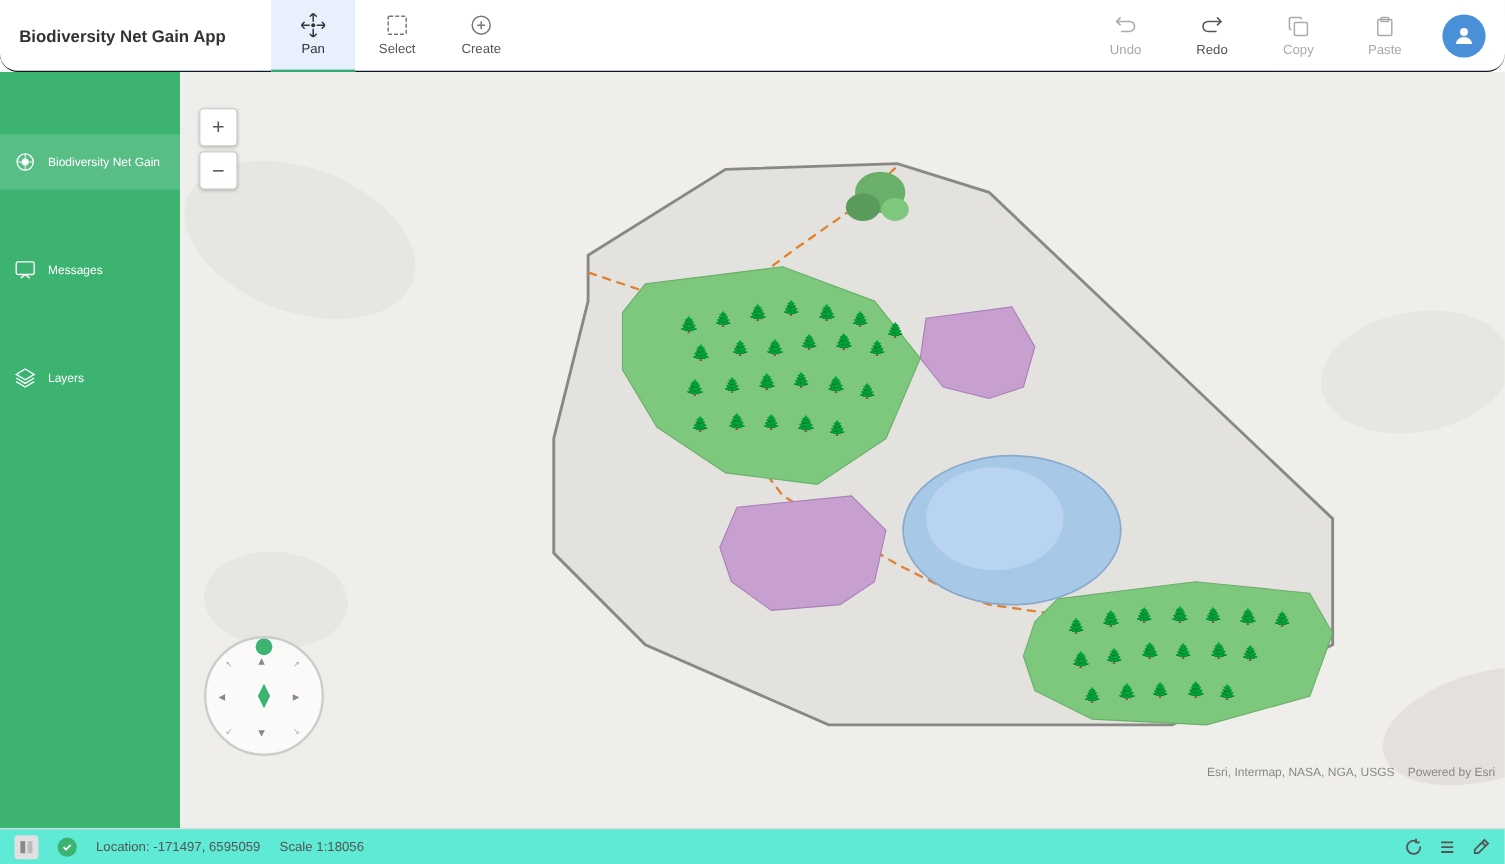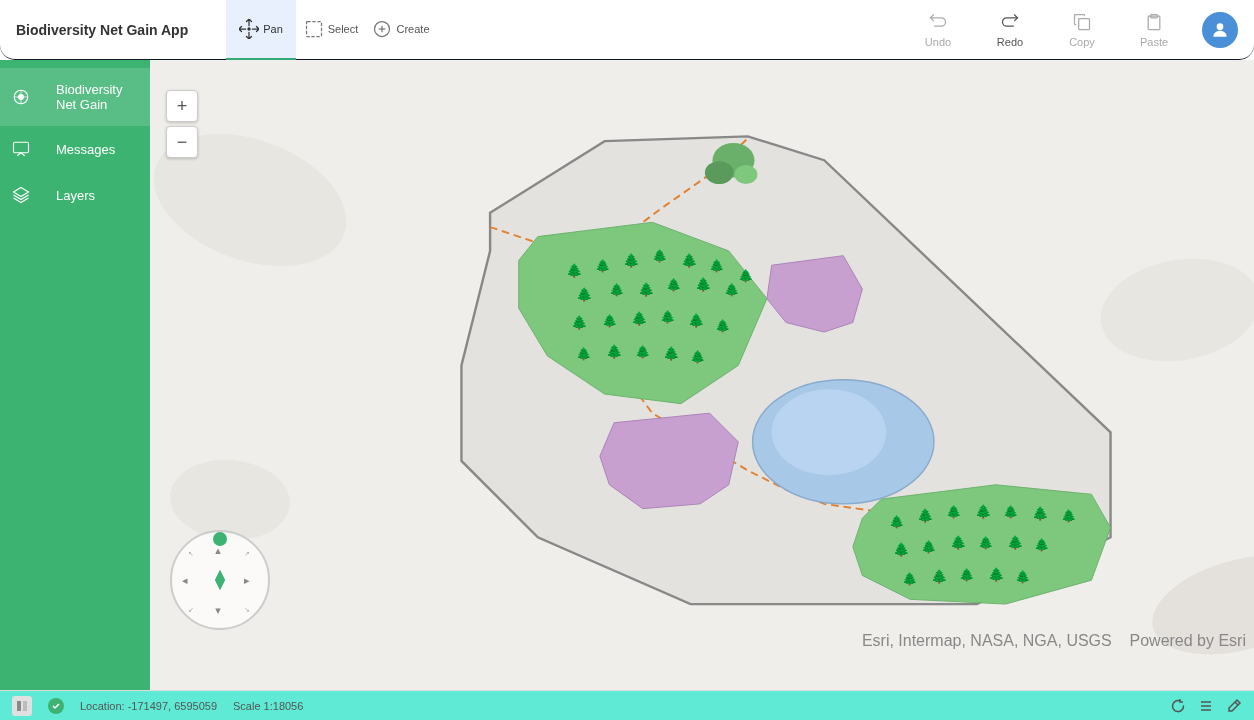--- a/index.html
+++ b/index.html
@@ -24,21 +24,21 @@
       flex-shrink: 0;
     }
     .toolbar-tools {
       display: flex;
       align-items: center;
       gap: 0;
       flex: 1;
     }
     .tool-btn {
       display: flex;
-      flex-direction: row;
+      flex-direction: column;
       align-items: center;
       justify-content: center;
       width: 70px;
       height: 60px;
       cursor: pointer;
       border: none;
       background: transparent;
       font-size: 11px;
       color: #555;
       gap: 4px;
@@ -97,26 +97,27 @@
       width: 150px;
       background: #3cb371;
       flex-shrink: 0;
       display: flex;
       flex-direction: column;
       padding-top: 8px;
     }
     .sidebar-item {
       display: flex;
       align-items: center;
-      gap: 26px;
+      gap: 10px;
       padding: 14px 12px;
       color: #fff;
       cursor: pointer;
-      font-size: 13px;
+      font-size: 10px;
       font-weight: 500;
+      margin-top: 44px;
     }
     .sidebar-item.active {
       background: rgba(255,255,255,0.15);
     }
     .sidebar-item svg { width: 18px; height: 18px; flex-shrink: 0; }
 
     
     .map-container {
       flex: 1;
       position: relative;
@@ -193,21 +194,21 @@
       height: 14px;
       background: #3cb371;
       border-radius: 50%;
     }
 
     
     .map-attribution {
       position: absolute;
       bottom: 40px;
       right: 8px;
-      font-size: 16px;
+      font-size: 10px;
       color: #888;
       z-index: 10;
       padding-left: 40px;
     }
 
     
     .status-bar {
       height: 30px;
       background: #5eead4;
       border-top: 1px solid #ddd;

